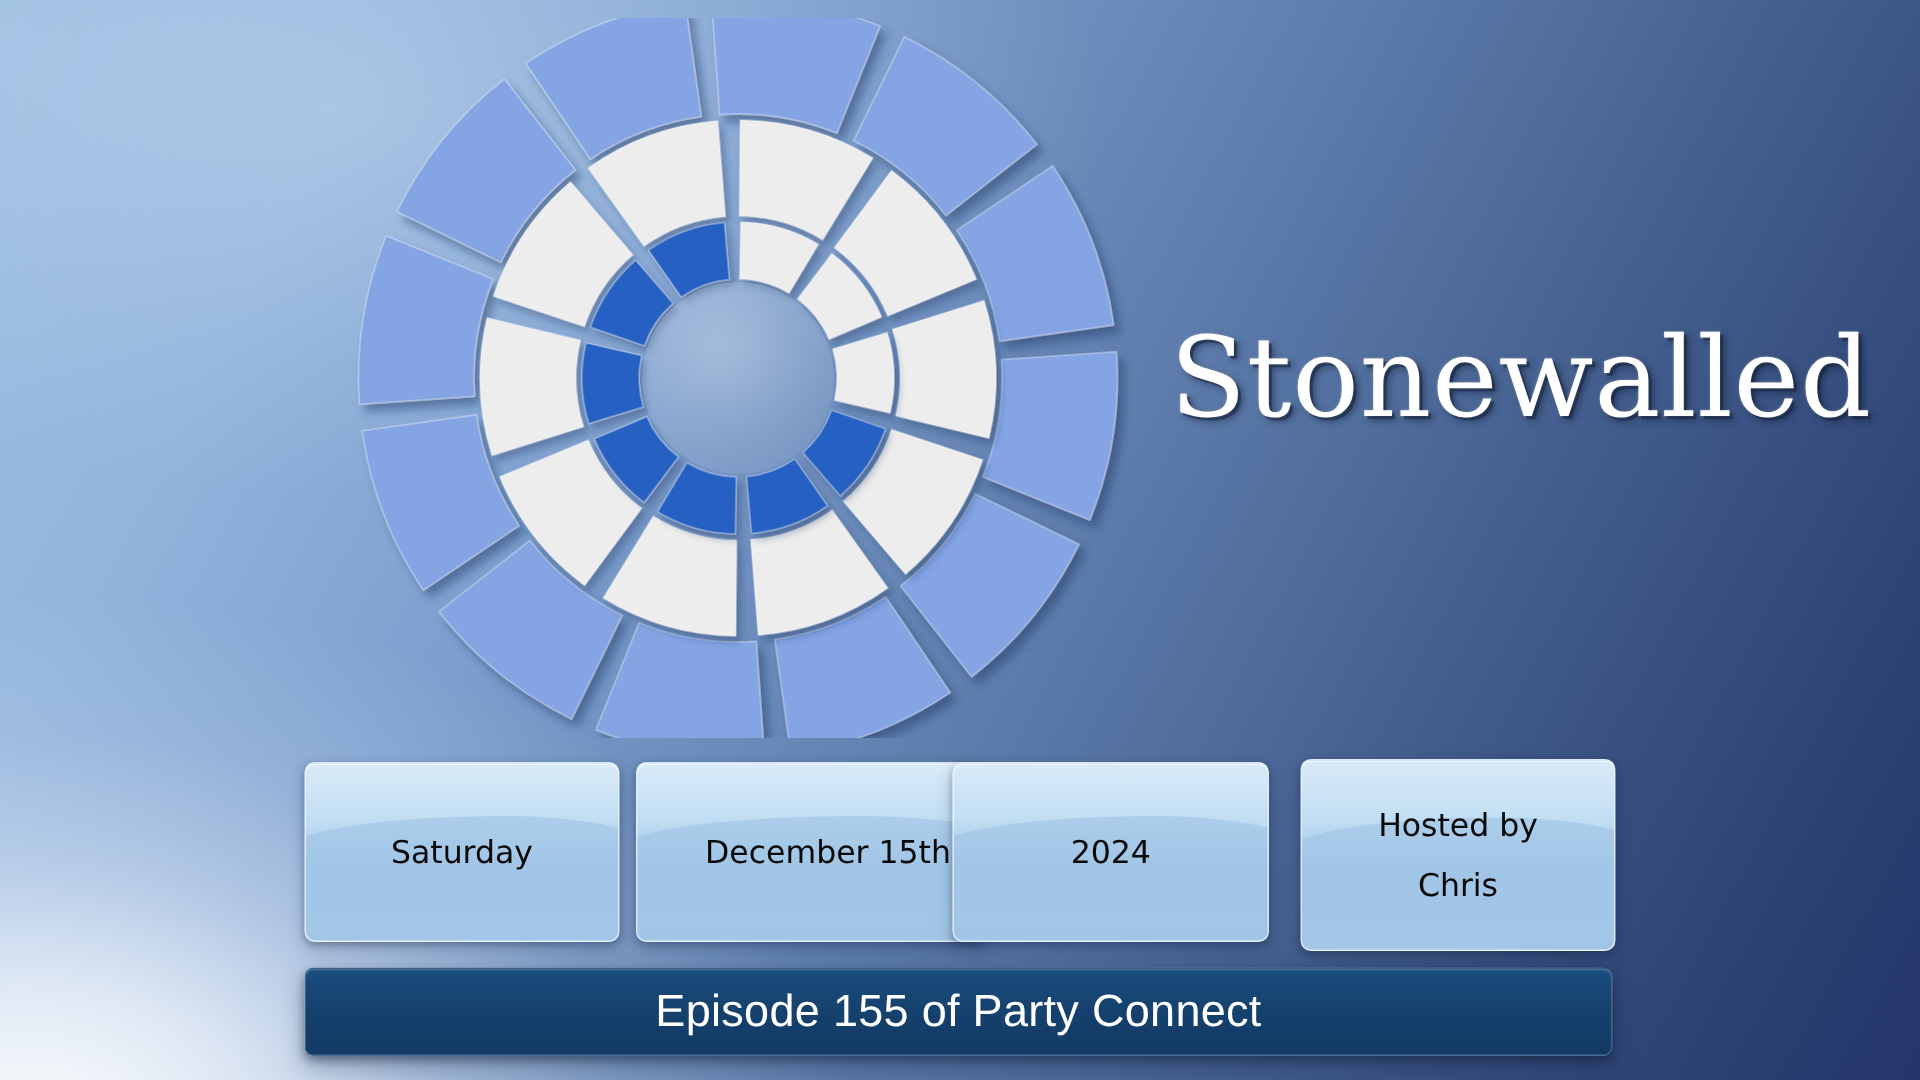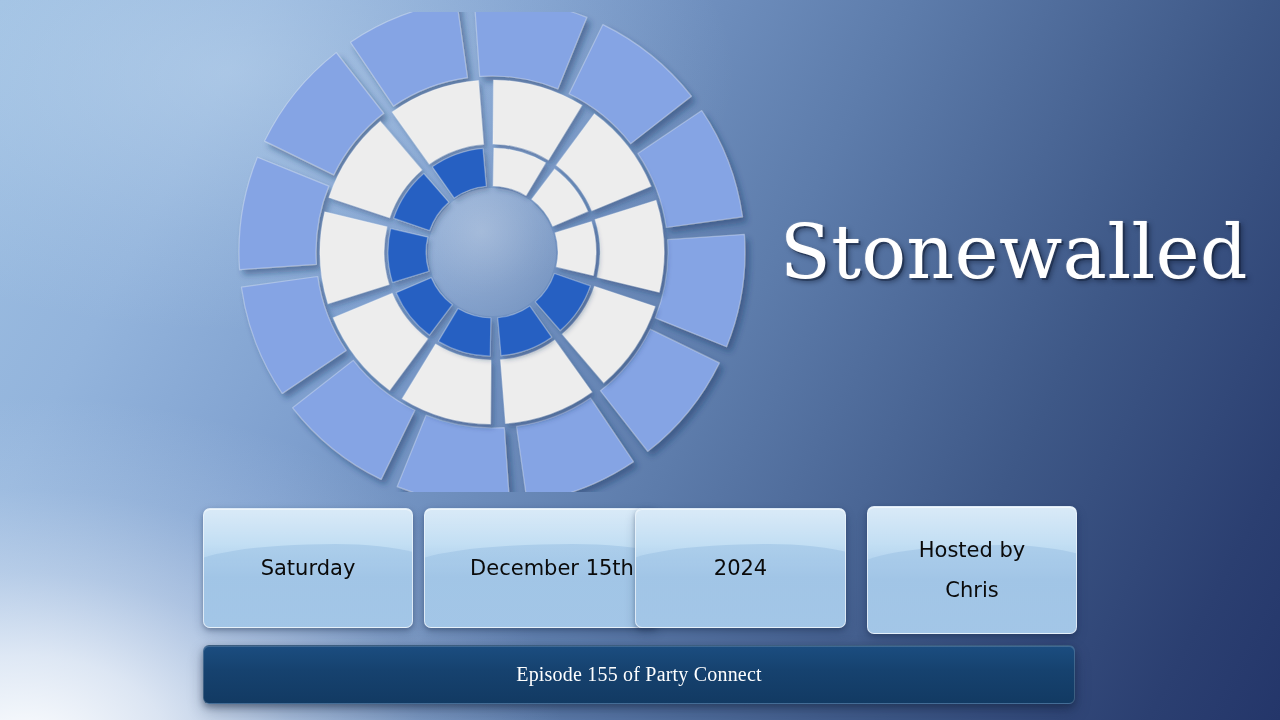--- a/index.html
+++ b/index.html
@@ -153,22 +153,22 @@
     box-shadow:
        0 3px 6px rgba(16,30,56,0.40),
        0 7px 16px rgba(16,30,56,0.28),
        inset 0 1px 0 rgba(255,255,255,0.16);
     display: flex;
     align-items: center;
     justify-content: center;
   }
   #episode-label {
     color: #ffffff;
-    font-family: Liberation Serif, serif;
-    font-size: 20px;
+    font-family: Liberation Sans, sans-serif;
+    font-size: 30px;
     font-weight: 400;
     letter-spacing: 0.2px;
     white-space: nowrap;
   }
 </style>
 </head>
 <body>
 
 <div id="stage">
 

